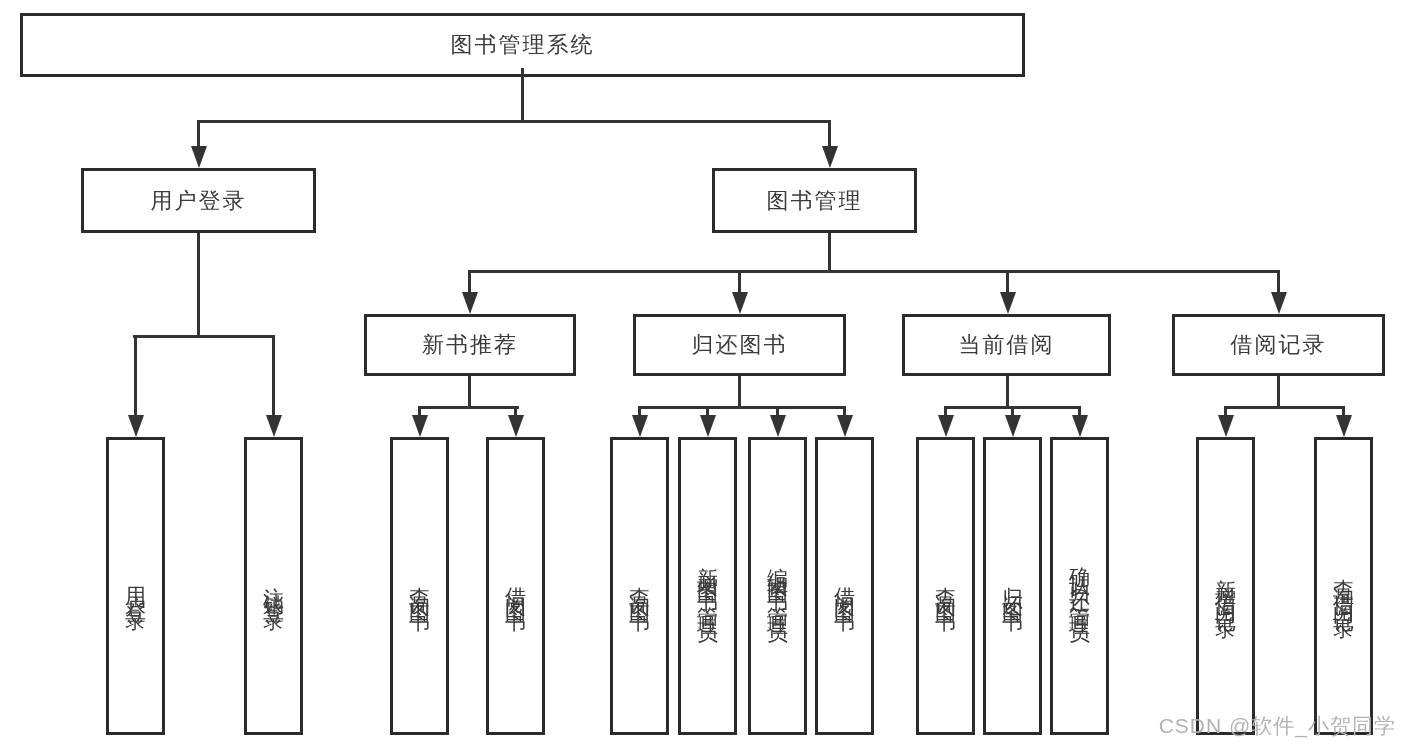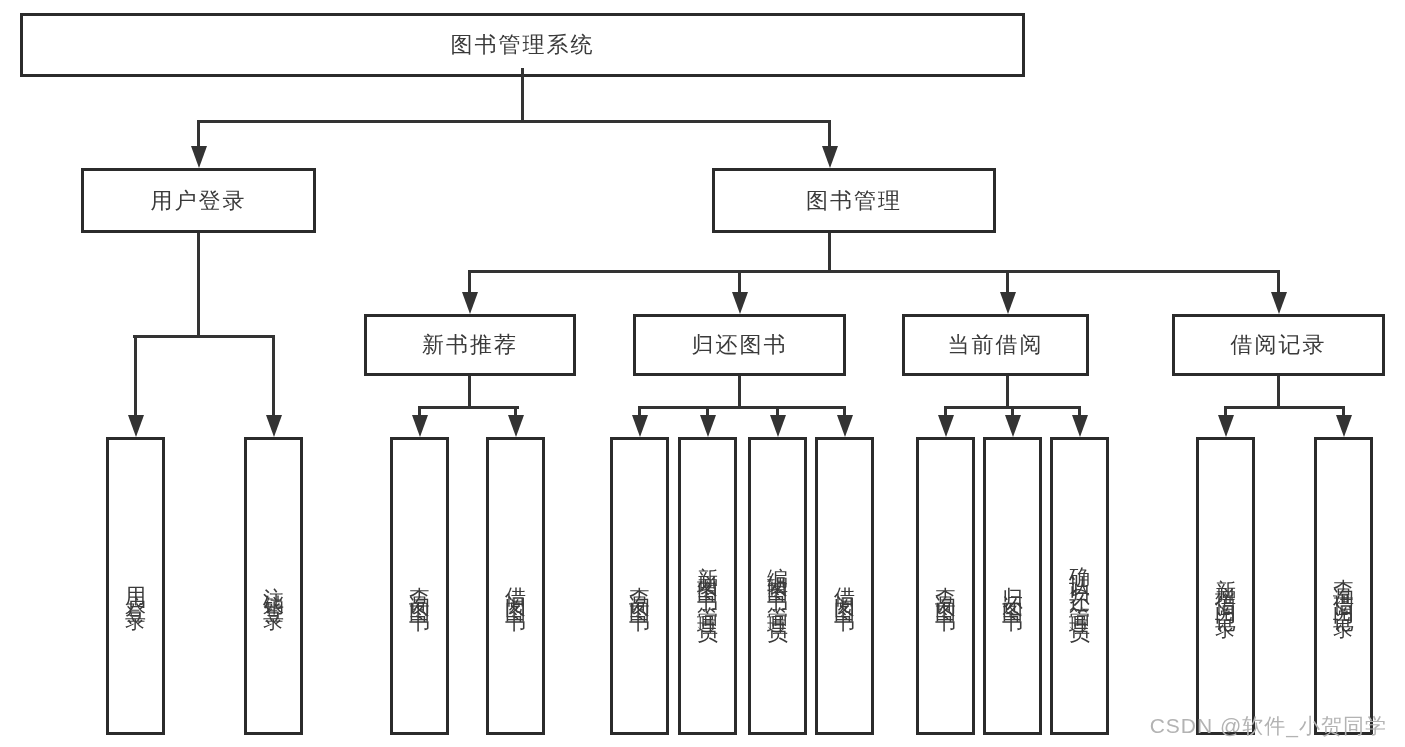--- a/index.html
+++ b/index.html
@@ -44,40 +44,40 @@
   .hline { height: 3px; }
   .arrowhead {
     position: absolute;
     width: 0; height: 0;
     border-left: 8px solid transparent;
     border-right: 8px solid transparent;
     border-top: 22px solid var(--line-color);
   }
   .watermark {
     position: absolute;
-    right: 18px;
+    right: 9px;
     bottom: 7px;
     font-size: 21px;
     color: var(--watermark-color);
     letter-spacing: 1px;
   }
 </style>
 </head>
 <body>
 
 <div class="canvas">
 
   <div class="node" style="left:20px; top:13px; width:1005px; height:64px;">图书管理系统</div>
 
   <div class="node" style="left:81px; top:168px; width:235px; height:65px;">用户登录</div>
-  <div class="node" style="left:712px; top:168px; width:284px; height:65px;">图书管理</div>
+  <div class="node" style="left:712px; top:168px; width:205px; height:65px;">图书管理</div>
 
   <div class="node" style="left:364px; top:314px; width:212px; height:62px;text-align:center;">新书推荐</div>
   <div class="node" style="left:633px; top:314px; width:213px; height:62px;">归还图书</div>
-  <div class="node" style="left:902px; top:314px; width:187px; height:62px;">当前借阅</div>
+  <div class="node" style="left:902px; top:314px; width:209px; height:62px;">当前借阅</div>
   <div class="node" style="left:1172px; top:314px; width:213px; height:62px;">借阅记录</div>
 
   <div class="node leaf" style="left:106px; top:437px; width:59px; height:298px;">用户登录</div>
   <div class="node leaf" style="left:244px; top:437px; width:59px; height:298px;">注销登录</div>
 
   <div class="node leaf" style="left:390px; top:437px; width:59px; height:298px;">查询图书</div>
   <div class="node leaf" style="left:486px; top:437px; width:59px; height:298px;">借阅图书</div>
 
   <div class="node leaf" style="left:610px; top:437px; width:59px; height:298px;">查询图书</div>
   <div class="node leaf" style="left:678px; top:437px; width:59px; height:298px;">新增图书（管理员）</div>

